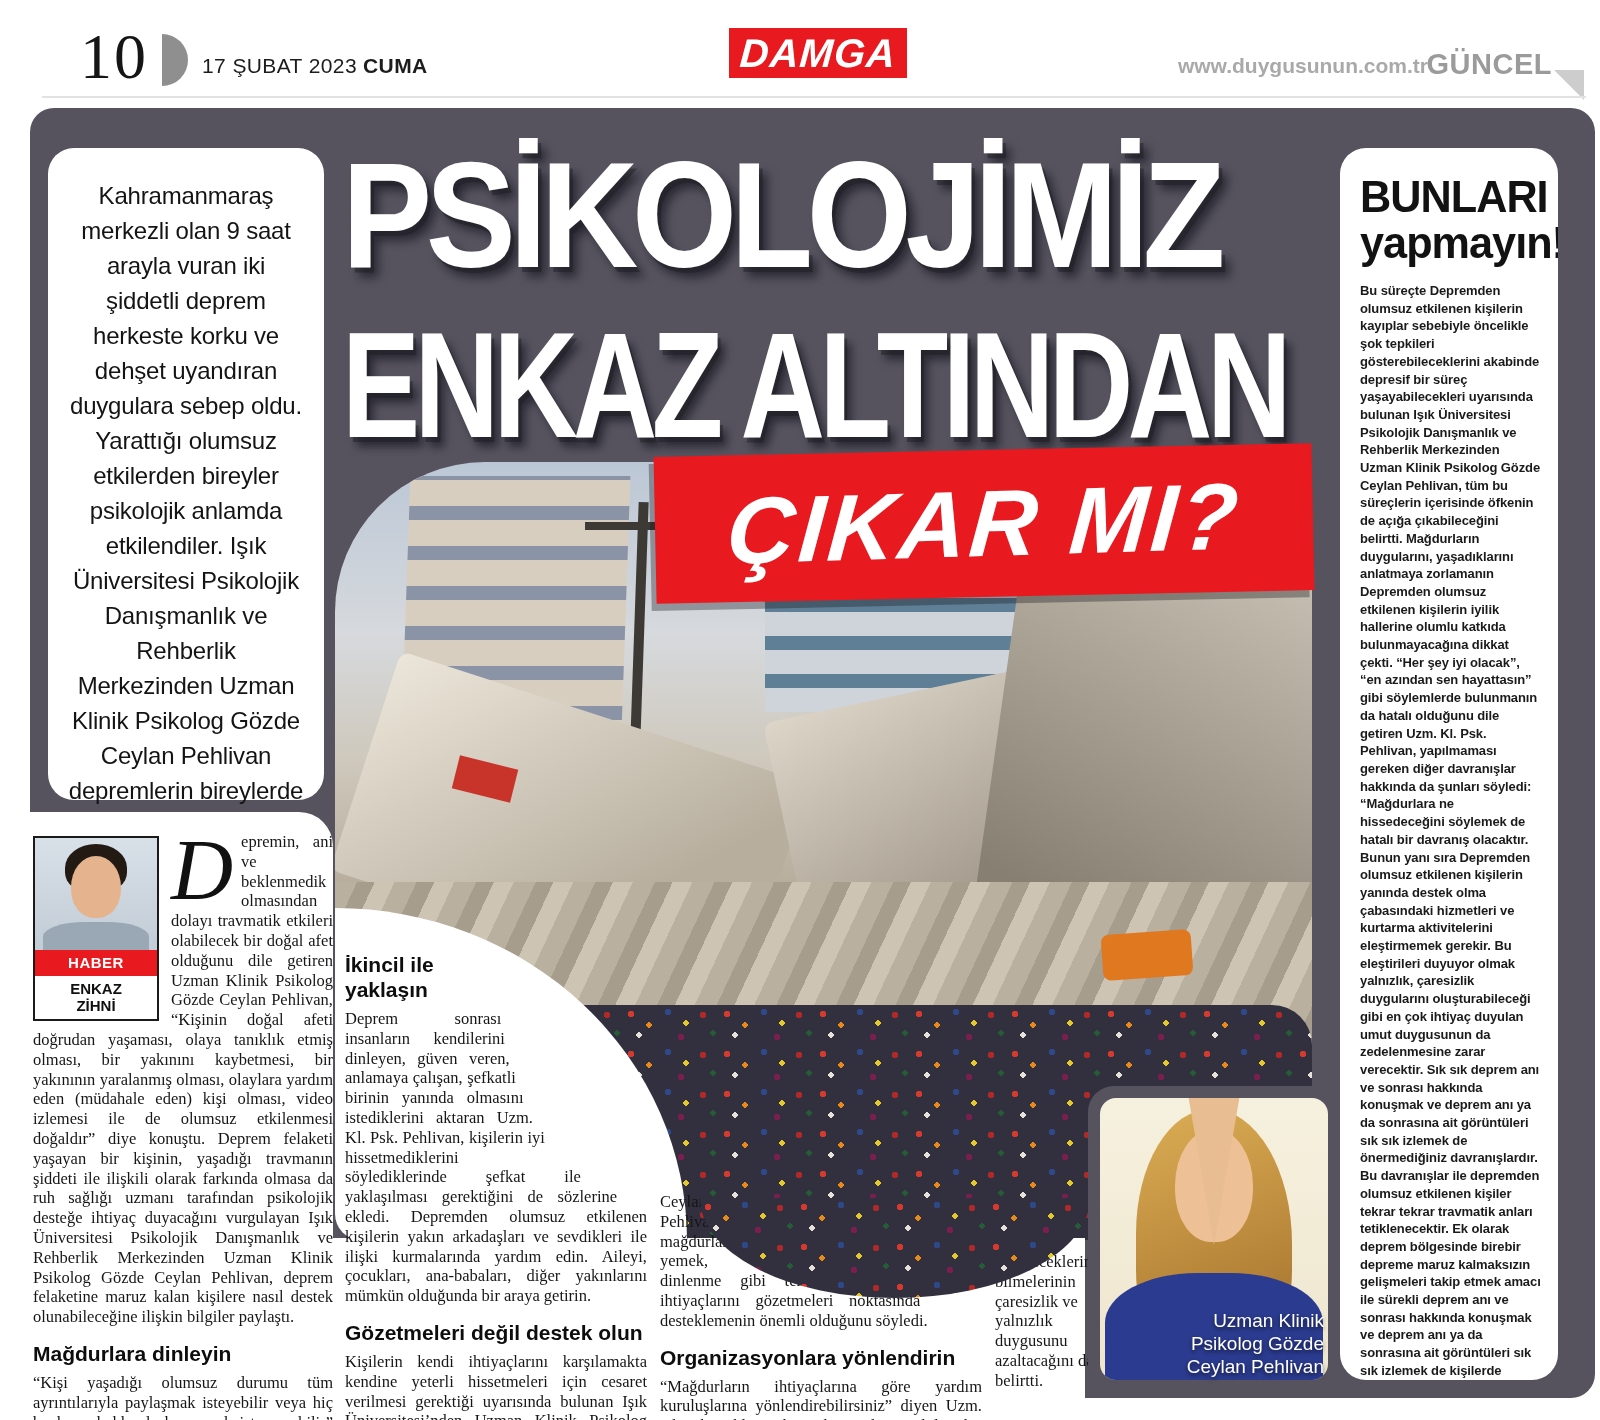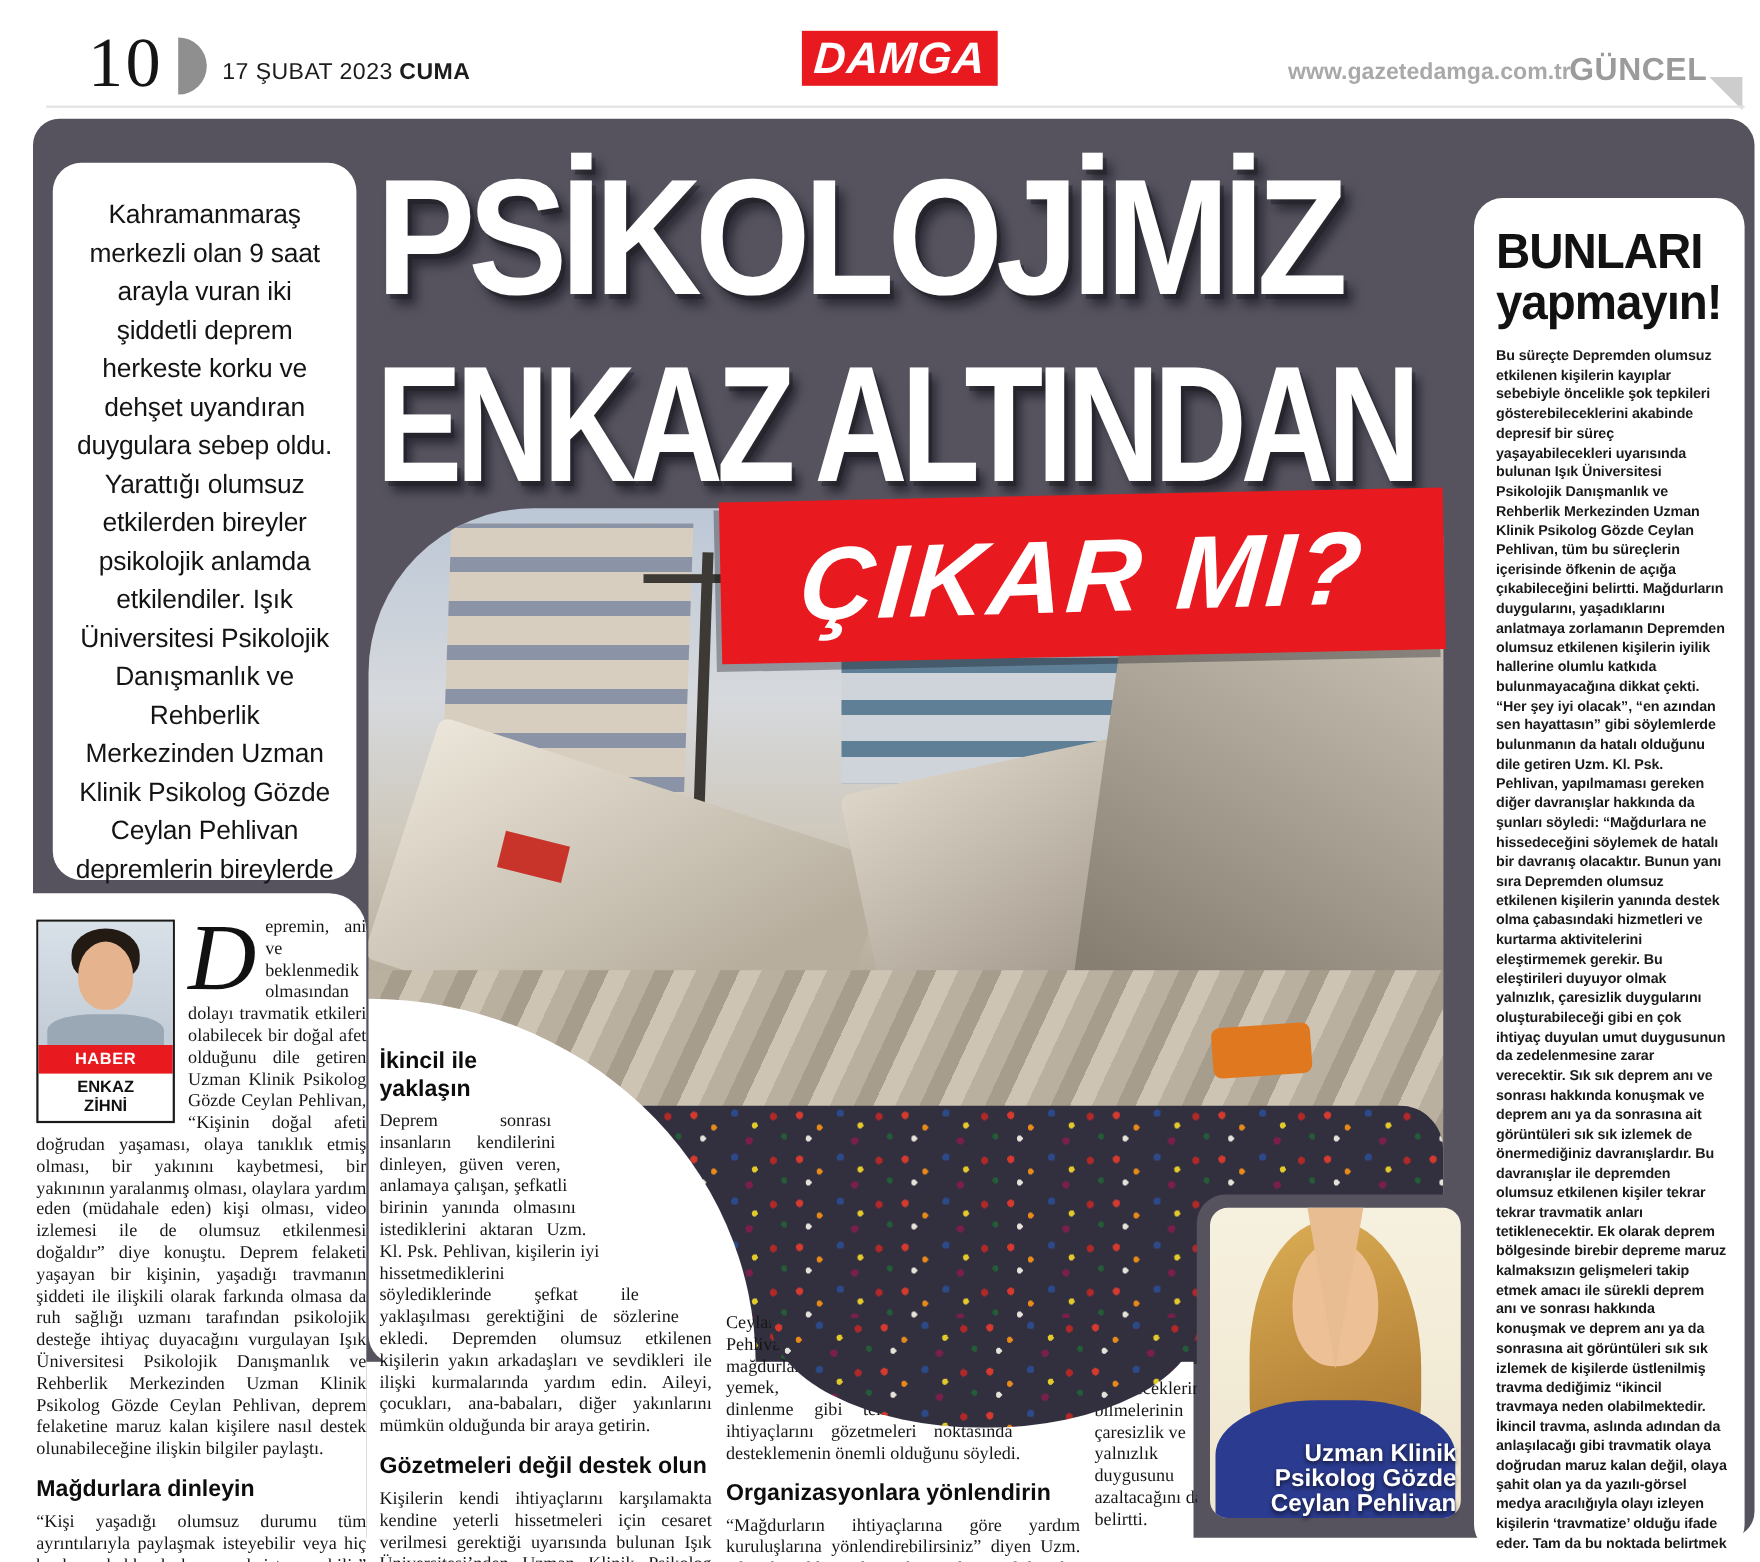--- a/index.html
+++ b/index.html
@@ -78,22 +78,22 @@
           radial-gradient(circle 6px at 45px 7px, #2c4a8a 55%,transparent 56%),
           radial-gradient(circle 5px at 63px 18px,#e3c92c 55%,transparent 56%),
           radial-gradient(circle 6px at 80px 10px,#b02828 55%,transparent 56%),
           radial-gradient(circle 5px at 16px 30px,#e6e2da 55%,transparent 56%),
           radial-gradient(circle 6px at 58px 32px,#7a1f4d 55%,transparent 56%),
           radial-gradient(circle 5px at 90px 28px,#245c37 55%,transparent 56%);
         background-size:96px 40px;}
   .ph-crowd{left:0;bottom:0;width:100%;height:235px;border-radius:40px 40px 0 0;}
   .ph-cut{left:0;bottom:0;width:352px;height:332px;background:#fff;border-top-right-radius:100% 100%;}
 
-  .dont-box{position:absolute;left:1310px;top:40px;width:246px;height:1232px;background:#fff;
-        border-radius:26px;padding:26px 16px 0 20px;box-sizing:border-box;overflow:hidden;margin-top:32px;}
+  .dont-box{position:absolute;left:1310px;top:40px;width:218px;height:1232px;background:#fff;
+        border-radius:26px;padding:26px 16px 0 20px;box-sizing:border-box;overflow:hidden;}
   .dont-box h2{margin:0;font-size:45px;line-height:46px;font-weight:800;color:#121212;
         letter-spacing:-1px;transform:scaleX(.96);transform-origin:left;}
   .dont-box p{margin:16px 0 0;font-size:13px;line-height:17.7px;font-weight:700;color:#1a1a1a;
         letter-spacing:-.1px;text-align:left;}
 
   
   .overlay-left{position:absolute;left:30px;top:812px;width:303px;height:600px;background:#fff;
         border-top-right-radius:34px;}
   .overlay-mid{position:absolute;left:333px;top:1238px;width:752px;height:172px;background:#fff;}
   .bulge{position:absolute;left:700px;top:1198px;width:390px;height:100px;overflow:hidden;
@@ -105,21 +105,21 @@
   .pt-inner{position:relative;width:100%;height:100%;border-radius:16px;overflow:hidden;
         background:linear-gradient(180deg,#f6f1df,#eee5cd);}
   .pt-inner *{position:absolute;}
   .pt-hair{left:16%;top:4%;width:68%;height:92%;border-radius:48% 52% 38% 38%;
         background:linear-gradient(160deg,#dcae55,#b8863a 60%,#9a6c2c);}
   .pt-face{left:33%;top:11%;width:34%;height:40%;background:#eec096;border-radius:50% 50% 46% 46%;}
   .pt-body{left:2%;bottom:-4%;width:96%;height:42%;background:#2b3b8f;border-radius:42% 42% 0 0;}
   .pt-neck{left:38%;top:-4%;width:24%;height:56%;background:#e9bd92;
         clip-path:polygon(0 0,100% 0,50% 100%);}
   .pt-caption{position:absolute;right:16px;bottom:14px;width:172px;text-align:right;color:#fff;
-        font-weight:700;font-size:22px;line-height:23px;text-shadow:0 2px 4px rgba(0,0,0,.65);margin-top:35px;}
+        font-weight:400;font-size:19px;line-height:23px;text-shadow:0 2px 4px rgba(0,0,0,.65);margin-top:35px;}
 
   
   .col{position:absolute;font-family:"Liberation Serif",serif;font-size:16.5px;line-height:19.8px;
         color:#161616;text-align:justify;z-index:4;}
   .col h3{font-family:"Liberation Sans",sans-serif;font-size:21px;font-weight:700;
         margin:14px 0 7px;color:#0d0d0d;text-align:left;line-height:25px;}
   .col p{margin:0;}
   .col1{left:33px;top:832px;width:300px;}
   .col2{left:345px;top:952px;width:302px;}
   .col3{left:660px;top:1192px;width:322px;}
@@ -151,21 +151,21 @@
 
 <div class="page">
 
   <header class="masthead">
     <span class="pagenum">10</span>
     <span class="pagenum-bullet"></span>
     <span class="dateline"><span>17 ŞUBAT 2023</span><b>CUMA</b></span>
     <div class="logo">
         <span>DAMGA</span>
       </div>
-    <span class="site">www.gazetedamga.com.tr</span>
+    <span class="site">www.duygusunun.com.tr</span>
     <span class="section-tag">GÜNCEL</span>
     <span class="curl"></span>
     <div class="rule"></div>
   </header>
 
   <section class="panel">
 
     <aside class="quote-box">
       <span>Kahramanmaraş merkezli olan 9 saat arayla vuran iki şiddetli deprem herkeste korku ve dehşet uyandıran duygulara sebep oldu. Yarattığı olumsuz etkilerden bireyler psikolojik anlamda etkilendiler. Işık Üniversitesi Psikolojik Danışmanlık ve Rehberlik Merkezinden Uzman Klinik Psikolog Gözde Ceylan Pehlivan depremlerin bireylerde sebep olabileceği travmatik etkilere dikkat çekerek, bu etkilerle baş etmenin yollarını paylaştı</span>
     </aside>

